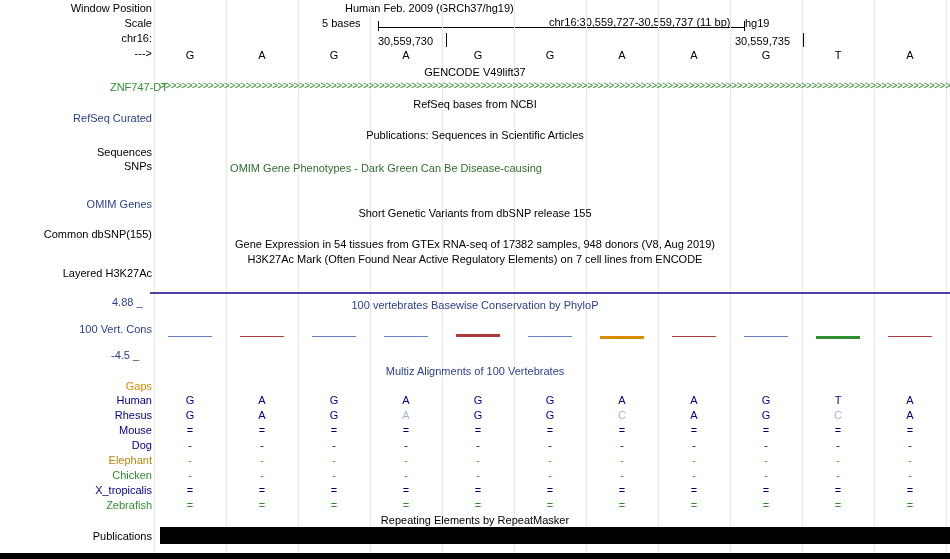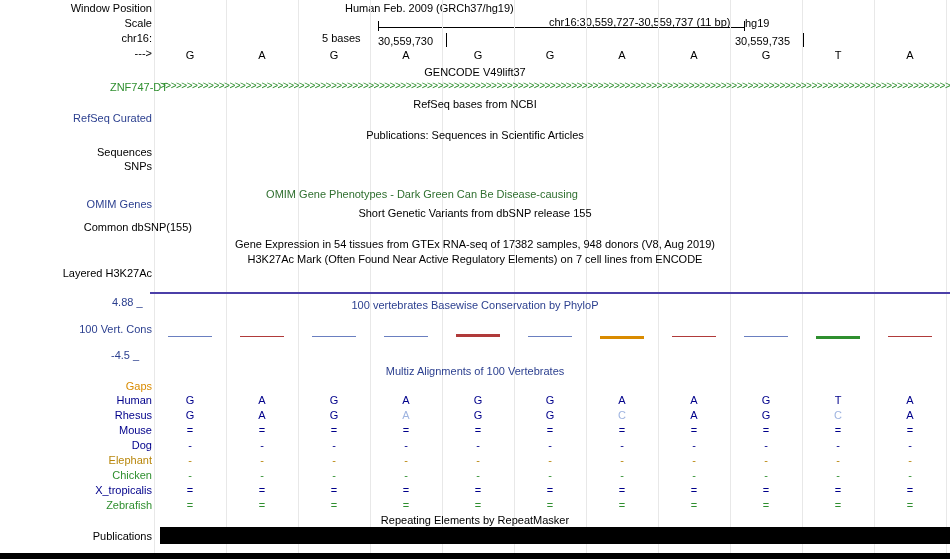--- a/index.html
+++ b/index.html
@@ -23,21 +23,21 @@
 <div id="browser">
 
   <div class="lbl" style="left:0;top:2px;width:152px;">Window Position</div>
   <div class="lbl" style="left:0;top:17px;width:152px;">Scale</div>
   <div class="lbl" style="left:0;top:32px;width:152px;">chr16:</div>
   <div class="lbl" style="left:0;top:47px;width:152px;">---&gt;</div>
 
   <div class="ctext" style="left:345px;top:2px;">Human Feb. 2009 (GRCh37/hg19)</div>
   <div class="ctext" style="left:549px;top:16px;">chr16:30,559,727-30,559,737 (11 bp)</div>
 
-  <div class="ctext" style="left:322px;top:17px;margin-top:15px;">5 bases</div>
+  <div class="ctext" style="left:322px;top:17px;">5 bases</div>
   <div class="ctext" style="left:745px;top:17px;">hg19</div>
 
   <div class="hline" style="left:378px;top:27px;width:366px;"></div>
   <div class="tick" style="left:378px;top:21px;height:10px;"></div>
   <div class="tick" style="left:744px;top:21px;height:10px;"></div>
 
   <div class="ctext" style="left:378px;top:35px;">30,559,730</div>
   <div class="tick" style="left:446px;top:33px;height:14px;"></div>
   <div class="ctext" style="left:735px;top:35px;">30,559,735</div>
   <div class="tick" style="left:803px;top:33px;height:14px;"></div>
@@ -77,23 +77,23 @@
 
   <div class="lbl" style="left:0;top:112px;width:152px;color:#2b3f8f;">RefSeq Curated</div>
   <div class="track-title" style="left:0;top:98px;width:950px;">RefSeq bases from NCBI</div>
 
   <div class="track-title" style="left:0;top:129px;width:950px;">Publications: Sequences in Scientific Articles</div>
 
   <div class="lbl" style="left:0;top:146px;width:152px;">Sequences</div>
   <div class="lbl" style="left:0;top:160px;width:152px;">SNPs</div>
 
   <div class="lbl" style="left:0;top:198px;width:152px;color:#2b3f8f;">OMIM Genes</div>
-  <div class="track-title" style="left:0;top:188px;width:772px;color:#2f6f2f;padding-left:36px;">OMIM Gene Phenotypes - Dark Green Can Be Disease-causing</div>
-
-  <div class="lbl" style="left:0;top:221px;width:152px;margin-left:40px;">Common dbSNP(155)</div>
+  <div class="track-title" style="left:0;top:162px;width:772px;color:#2f6f2f;">OMIM Gene Phenotypes - Dark Green Can Be Disease-causing</div>
+
+  <div class="lbl" style="left:0;top:228px;width:152px;">Common dbSNP(155)</div>
   <div class="track-title" style="left:0;top:207px;width:950px;">Short Genetic Variants from dbSNP release 155</div>
 
   <div class="track-title" style="left:0;top:238px;width:950px;">Gene Expression in 54 tissues from GTEx RNA-seq of 17382 samples, 948 donors (V8, Aug 2019)</div>
 
   <div class="track-title" style="left:0;top:253px;width:950px;">H3K27Ac Mark (Often Found Near Active Regulatory Elements) on 7 cell lines from ENCODE</div>
   <div class="lbl" style="left:0;top:267px;width:152px;">Layered H3K27Ac</div>
 
   <div class="blueline" style="left:150px;top:292px;width:800px;"></div>
   <div class="ctext" style="left:112px;top:296px;color:#2b3f8f;">4.88 _</div>
   <div class="track-title" style="left:0;top:299px;width:950px;color:#2b3f8f;">100 vertebrates Basewise Conservation by PhyloP</div>

